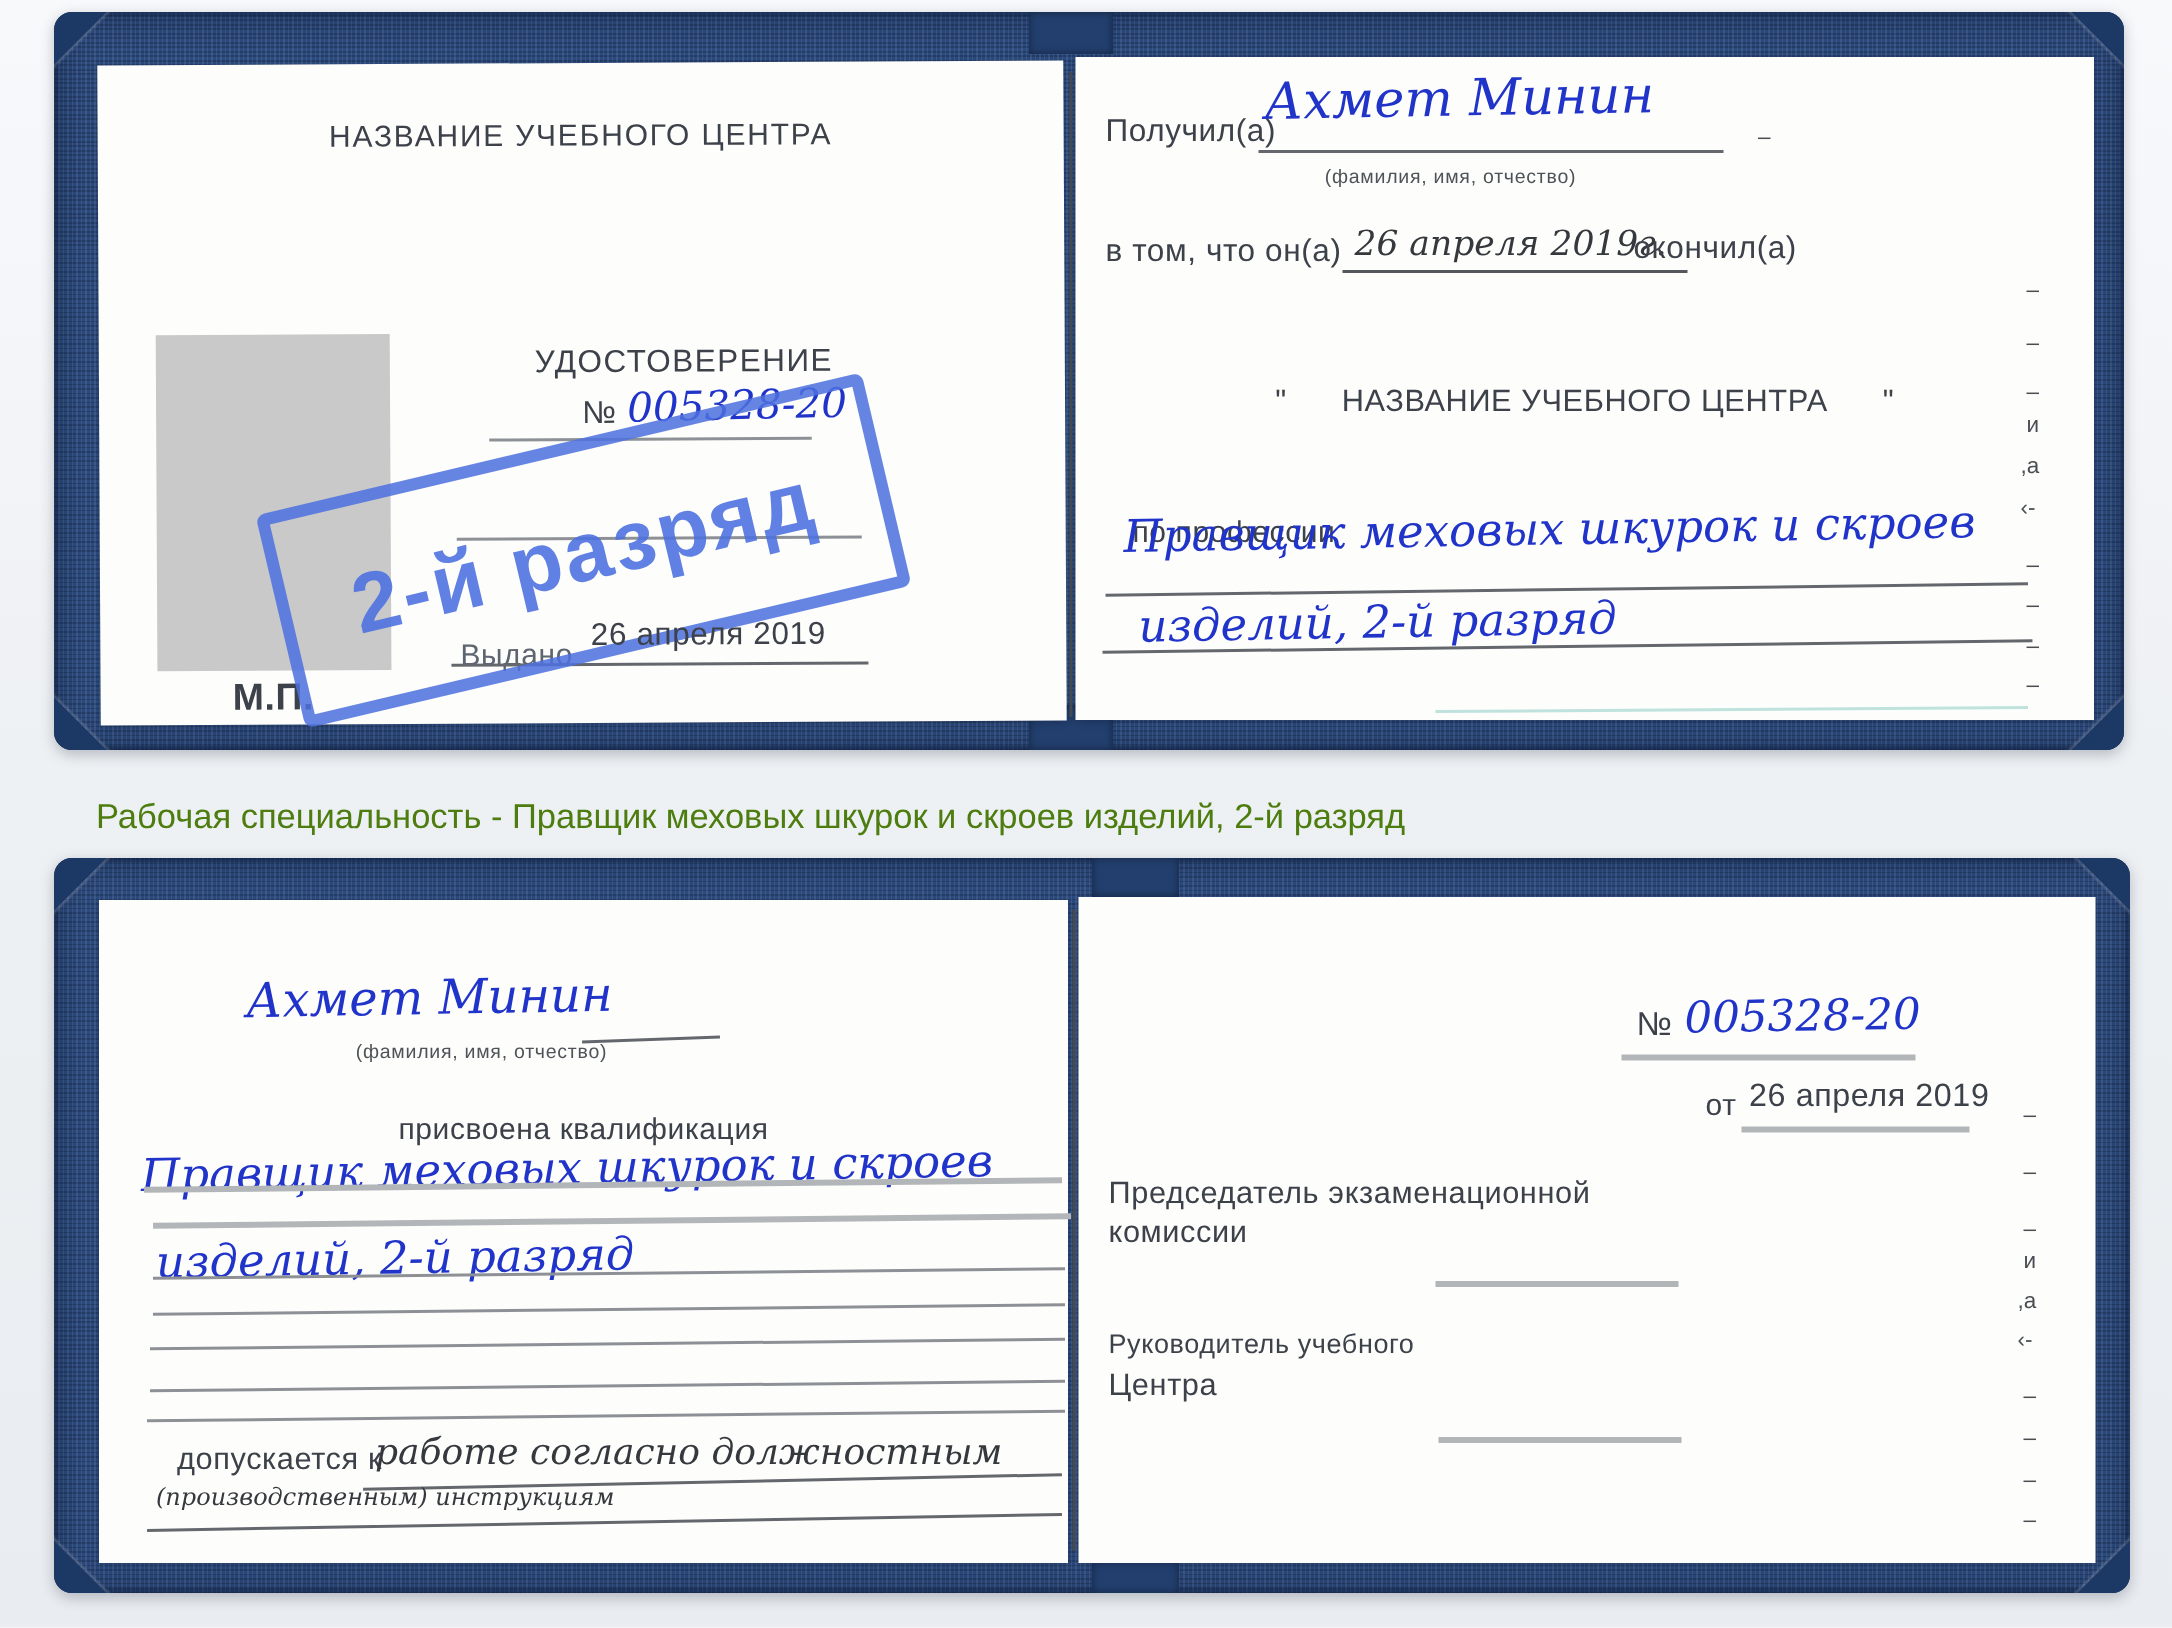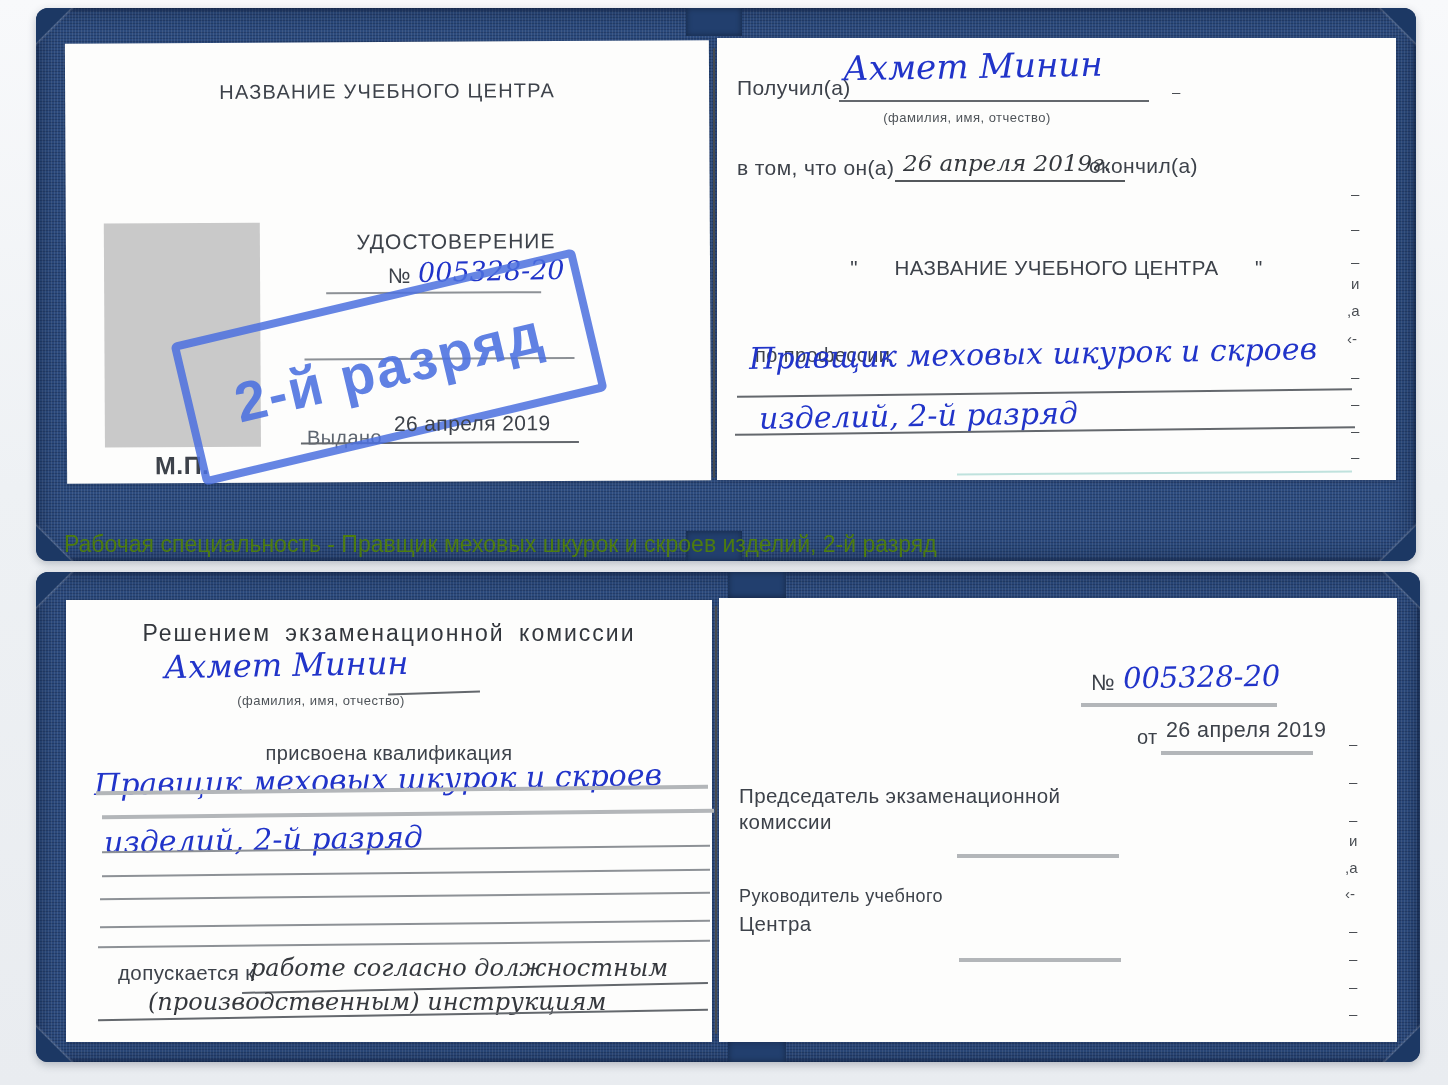--- a/index.html
+++ b/index.html
@@ -41,21 +41,21 @@
   }
   .emark{position:absolute;font-size:15px;color:#4a4e53;white-space:nowrap;}
   .photo{position:absolute;background:#c9c9c9;}
   .pre{white-space:pre;}
   .caption{position:absolute;color:#4d7c0f;font-size:23px;white-space:nowrap;}
   .teal-line{position:absolute;height:2px;background:#bfe2dd;transform:rotate(-.4deg);}
 </style>
 </head>
 <body>
 
-<div class="spread" style="left:36px;top:8px;width:1380px;height:553px;">
+<div class="spread" style="left:36px;top:8px;width:1380px;height:492px;">
   <div class="cover">
     <div class="corner tl"></div>
     <div class="corner tr"></div>
     <div class="corner bl"></div>
     <div class="corner br"></div>
     <div class="fold-tab" style="left:650px;top:0;width:56px;height:28px;"></div>
     <div class="fold-tab" style="left:650px;bottom:0;width:56px;height:30px;"></div>
   </div>
 
   <div class="page" style="left:30px;top:34px;width:644px;height:440px;transform:rotate(-.3deg);">
@@ -112,38 +112,37 @@
   <div class="cover">
     <div class="corner tl"></div>
     <div class="corner tr"></div>
     <div class="corner bl"></div>
     <div class="corner br"></div>
     <div class="fold-tab" style="left:692px;top:0;width:58px;height:26px;"></div>
     <div class="fold-tab" style="left:692px;bottom:0;width:58px;height:28px;"></div>
   </div>
 
   <div class="page" style="left:30px;top:28px;width:646px;height:442px;">
-    <div class="lbl center" style="top:20px;font-size:23px;letter-spacing:2px;word-spacing:6px;color:#33373d;">Решением экзаменационной комиссии</div>
     <div class="hand" style="left:98px;top:46px;font-size:32px;">Ахмет Минин</div>
     <div class="hline dark" style="left:322px;top:92px;width:92px;transform:rotate(-2deg);"></div>
     <div class="hint" style="left:130px;top:93px;width:250px;">(фамилия, имя, отчество)</div>
     <div class="lbl center" style="top:142px;">присвоена квалификация</div>
     <div class="hand" style="left:28px;top:162px;font-size:30px;">Правщик меховых шкурок и скроев</div>
     <div class="hline thick" style="left:30px;top:188px;width:612px;transform:rotate(-.6deg);"></div>
     <div class="hline thick" style="left:36px;top:212px;width:612px;transform:rotate(-.6deg);"></div>
     <div class="hand" style="left:38px;top:222px;font-size:30px;">изделий, 2-й разряд</div>
     <div class="hline" style="left:36px;top:248px;width:608px;transform:rotate(-.6deg);"></div>
     <div class="hline" style="left:36px;top:272px;width:608px;transform:rotate(-.6deg);"></div>
     <div class="hline" style="left:34px;top:295px;width:610px;transform:rotate(-.6deg);"></div>
     <div class="hline" style="left:34px;top:323px;width:610px;transform:rotate(-.6deg);"></div>
     <div class="hline" style="left:32px;top:343px;width:612px;transform:rotate(-.6deg);"></div>
     <div class="lbl" style="left:52px;top:361px;font-size:20.5px;">допускается к</div>
     <div class="fillit" style="left:184px;top:354px;font-size:24px;">работе согласно должностным</div>
     <div class="hline dark" style="left:176px;top:387px;width:466px;transform:rotate(-1.2deg);"></div>
-    <div class="fillit" style="left:38px;top:388px;font-size:24px;margin-left:44px;">(производственным) инструкциям</div>
+    <div class="fillit" style="left:38px;top:388px;font-size:16px;">(производственным) инструкциям</div>
     <div class="hline dark" style="left:32px;top:414px;width:610px;transform:rotate(-1deg);"></div>
   </div>
 
   <div class="page" style="left:683px;top:26px;width:678px;height:444px;">
     <div class="lbl" style="left:372px;top:72px;font-size:22px;">№</div>
     <div class="hand" style="left:404px;top:62px;font-size:29px;">005328-20</div>
     <div class="hline thick" style="left:362px;top:105px;width:196px;"></div>
     <div class="lbl" style="left:418px;top:128px;">от</div>
     <div class="lbl" style="left:447px;top:120px;font-size:21.5px;">26 апреля 2019</div>
     <div class="hline thick" style="left:442px;top:153px;width:152px;"></div>

